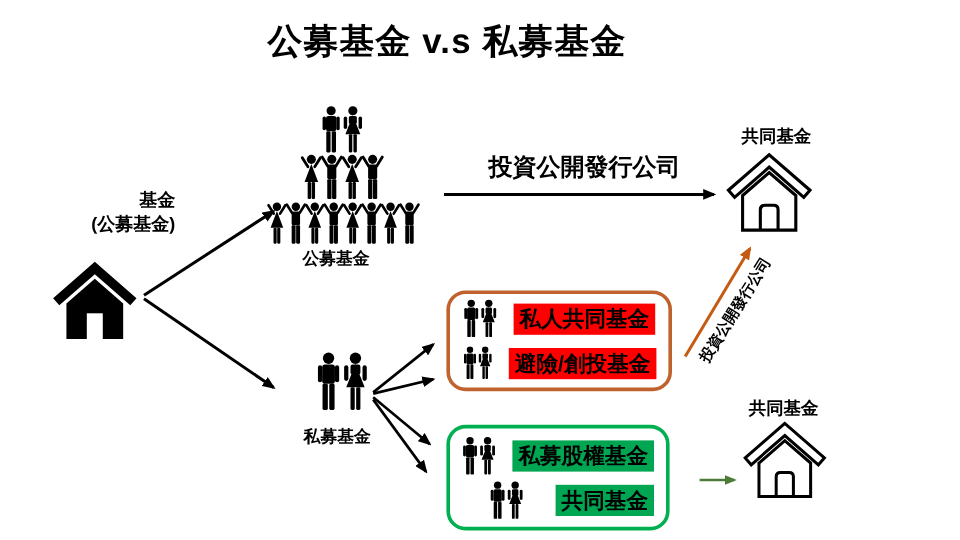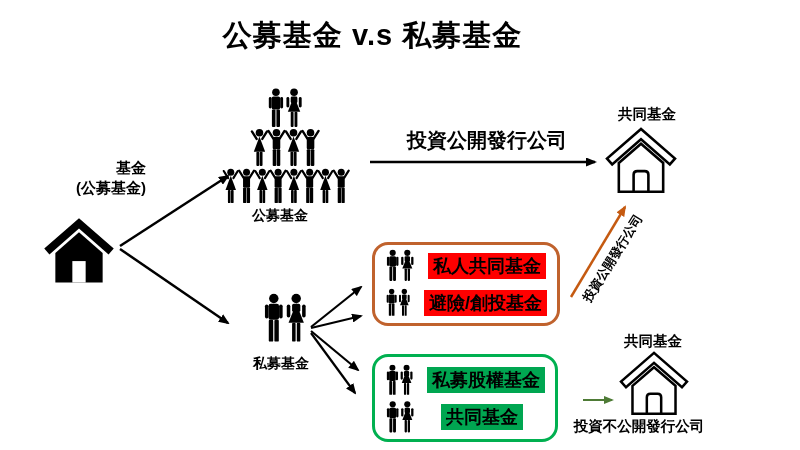--- a/index.html
+++ b/index.html
@@ -14,21 +14,21 @@
   .public-equity-label{left:602px;top:105px;width:90px;font-size:14.5px;}
   .private-fund-label{left:226px;top:354px;width:110px;font-size:14px;}
   .private-equity-label{left:608px;top:332px;width:90px;font-size:14.5px;}
   .invest-nonpublic-label{left:568px;top:417px;width:142px;font-size:14.5px;}
   .diag-label{left:552px;top:250px;width:122px;font-size:12.5px;transform:rotate(-58deg);}
   .obox{left:372px;top:242px;width:188px;height:84px;border:3.5px solid var(--orange-border);
         border-radius:16px;display:flex;flex-direction:column;justify-content:space-between;
         padding:4px 10px;box-sizing:border-box;}
   .gbox{left:372px;top:354px;width:186px;height:88px;border:3.5px solid var(--green-border);
         border-radius:16px;display:flex;flex-direction:column;justify-content:space-around;
-        padding:4px 10px;box-sizing:border-box;}
+        padding:4px 10px;box-sizing:border-box;align-items:flex-end;}
   .box-row{display:flex;align-items:center;gap:13px;}
   .tag{font-weight:bold;font-size:18px;padding:1px 5px;white-space:nowrap;color:#000;}
   .tag-red{background:var(--red-bg);}
   .tag-green{background:var(--green-bg);}
   .tag-indent{margin-left:13px;}
   .arrows{left:0;top:0;pointer-events:none;}
 </style>
 </head>
 <body>
 
@@ -187,15 +187,14 @@
       <span class="tag tag-green tag-indent">共同基金</span>
     </div>
   </div>
 
   <div class="lbl diag-label">投資公開發行公司</div>
 
   <div class="lbl private-equity-label">共同基金</div>
   <svg class="abs" style="left:618px;top:350px;width:72px;height:66px">
       <use href="#s-house-outline"></use>
     </svg>
-  <div class="lbl invest-nonpublic-label">投資不公開發行公司</div>
 
 </div>
 
 </body></html>

